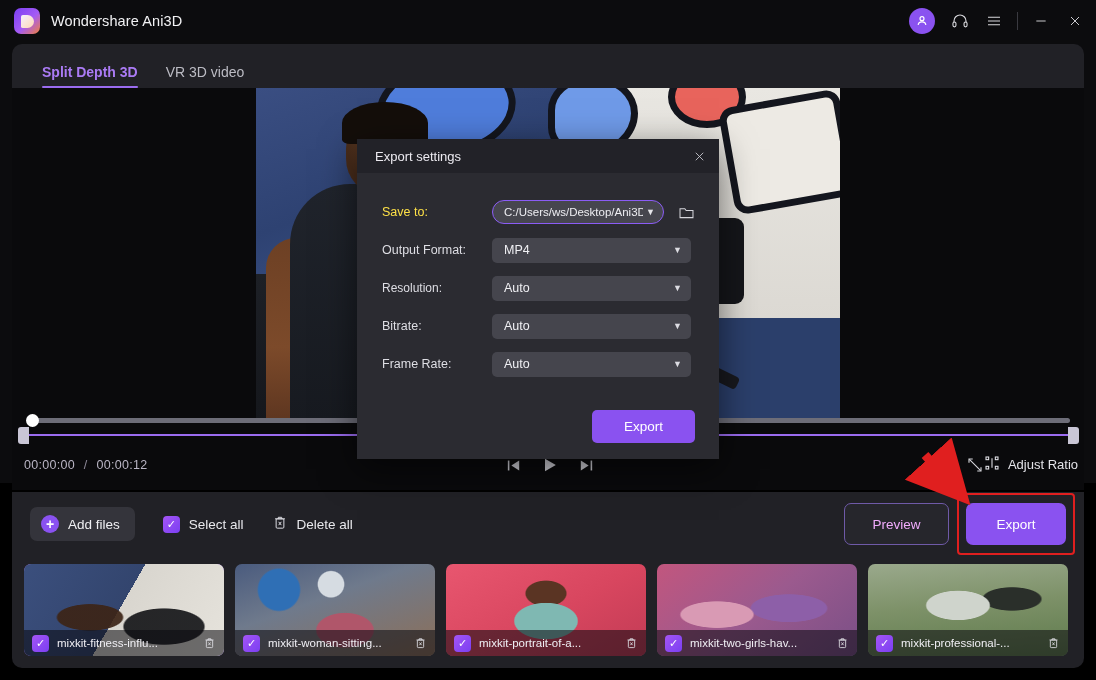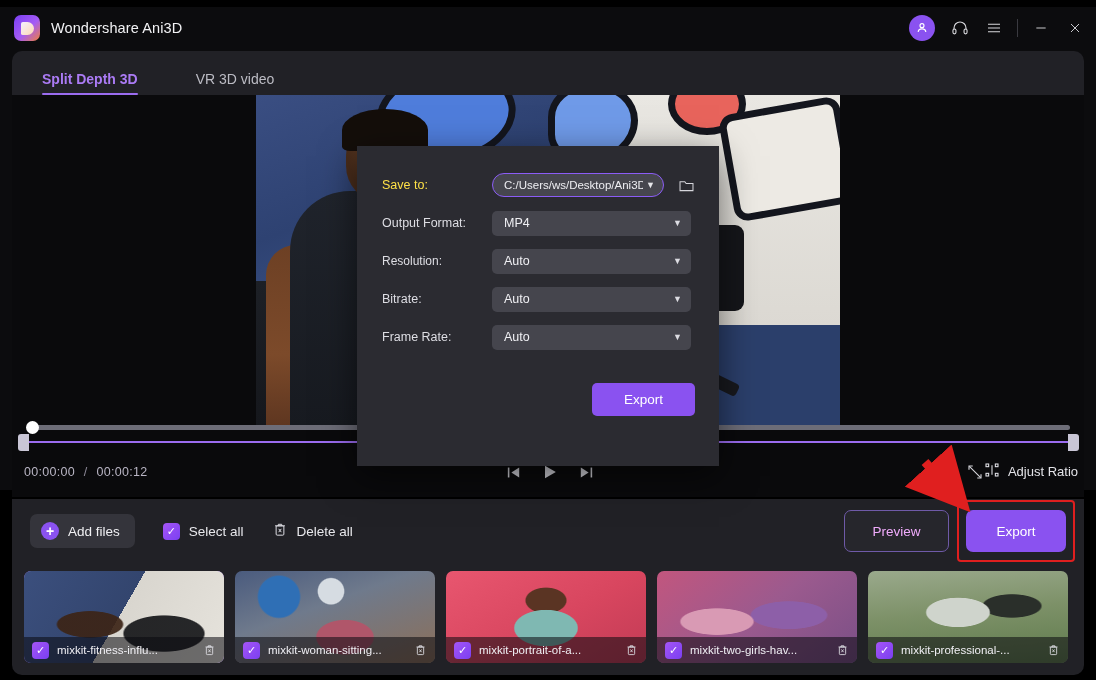--- a/index.html
+++ b/index.html
@@ -5,21 +5,20 @@
   * { box-sizing: border-box; margin: 0; padding: 0; }
   html, body {
     width: 1096px; height: 680px;
     background: #000;
     font-family: "Liberation Sans", sans-serif;
     overflow: hidden;
   }
   .app {
     position: relative; width: 1096px; height: 483px;
     background: #0c0c0e;
-    margin-top: 7px;
   }
 
   
   .titlebar {
     position: absolute; left: 0; top: 0; width: 1096px; height: 42px;
     background: #0c0c0e;
     display: flex; align-items: center;
   }
   .logo {
     width: 26px; height: 26px; margin-left: 14px; border-radius: 7px;
@@ -46,21 +45,21 @@
   .icon-btn {
     width: 34px; height: 34px; display: flex; align-items: center; justify-content: center;
     color: #d8d8dc;
   }
   .tb-divider { width:1px; height:18px; background:#3a3a40; margin:0 6px; }
 
   
   .tabstrip {
     position: absolute; left: 12px; top: 44px; width: 1072px; height: 46px;
     background: #212126; border-radius: 10px 10px 0 0;
-    display: flex; align-items: flex-end; padding-left: 16px; gap: 30px;
+    display: flex; align-items: flex-end; padding-left: 16px;
   }
   .tab {
     position: relative; padding: 0 14px 10px 14px;
     font-size: 14px; color: #bcbcc4;
   }
   .tab.active { color: #ab7bf5; font-weight: 600; }
   .tab.active::after {
     content:""; position:absolute; left:14px; right:14px; bottom:2px;
     height:2px; background:#9b6cf0; border-radius:2px;
   }
@@ -491,20 +490,28 @@
               <path d="M9.5 6.5V4.2h5v2.3"></path>
             <rect x="6.2" y="6.5" width="11.6" height="14" rx="1.6"></rect>
             <path d="M10 11l4 5M14 11l-4 5"></path>
           </svg>
         </span>
       </div>
     </div>
   </div>
 
   <div style="position:absolute;left:357px;top:139px;width:362px;height:320px;background:#2b2b31;box-shadow:0 10px 34px rgba(0,0,0,.55);">
+    <div style="height:34px;background:#222228;display:flex;align-items:center;padding:0 12px 0 18px;">
+      <span style="color:#eceaf0;font-size:13px;">Export settings</span>
+      <span style="margin-left:auto;color:#c9c9d0;display:flex;">
+        <svg width="15" height="15" viewBox="0 0 24 24" stroke="currentColor" stroke-width="1.4">
+            <path d="M6 6l12 12M18 6L6 18"></path>
+          </svg>
+      </span>
+    </div>
 
     <div style="padding:26px 22px 0 25px;">
 
       <div style="display:flex;align-items:center;height:26px;margin-bottom:12px;">
         <span style="width:110px;color:#fde047;font-size:12.5px;">Save to:</span>
         <div style="width:172px;height:24px;background:#46464e;border:1px solid #8b5cf6;border-radius:12px;display:flex;align-items:center;padding:0 8px 0 11px;">
           <span style="color:#eeeef2;font-size:11.5px;white-space:nowrap;overflow:hidden;text-overflow:clip;flex:1;">C:/Users/ws/Desktop/Ani3D</span>
           <span style="color:#e6e6ea;font-size:9px;margin-left:3px;">▼</span>
         </div>
         <span style="margin-left:14px;color:#d6d6dc;display:flex;">

